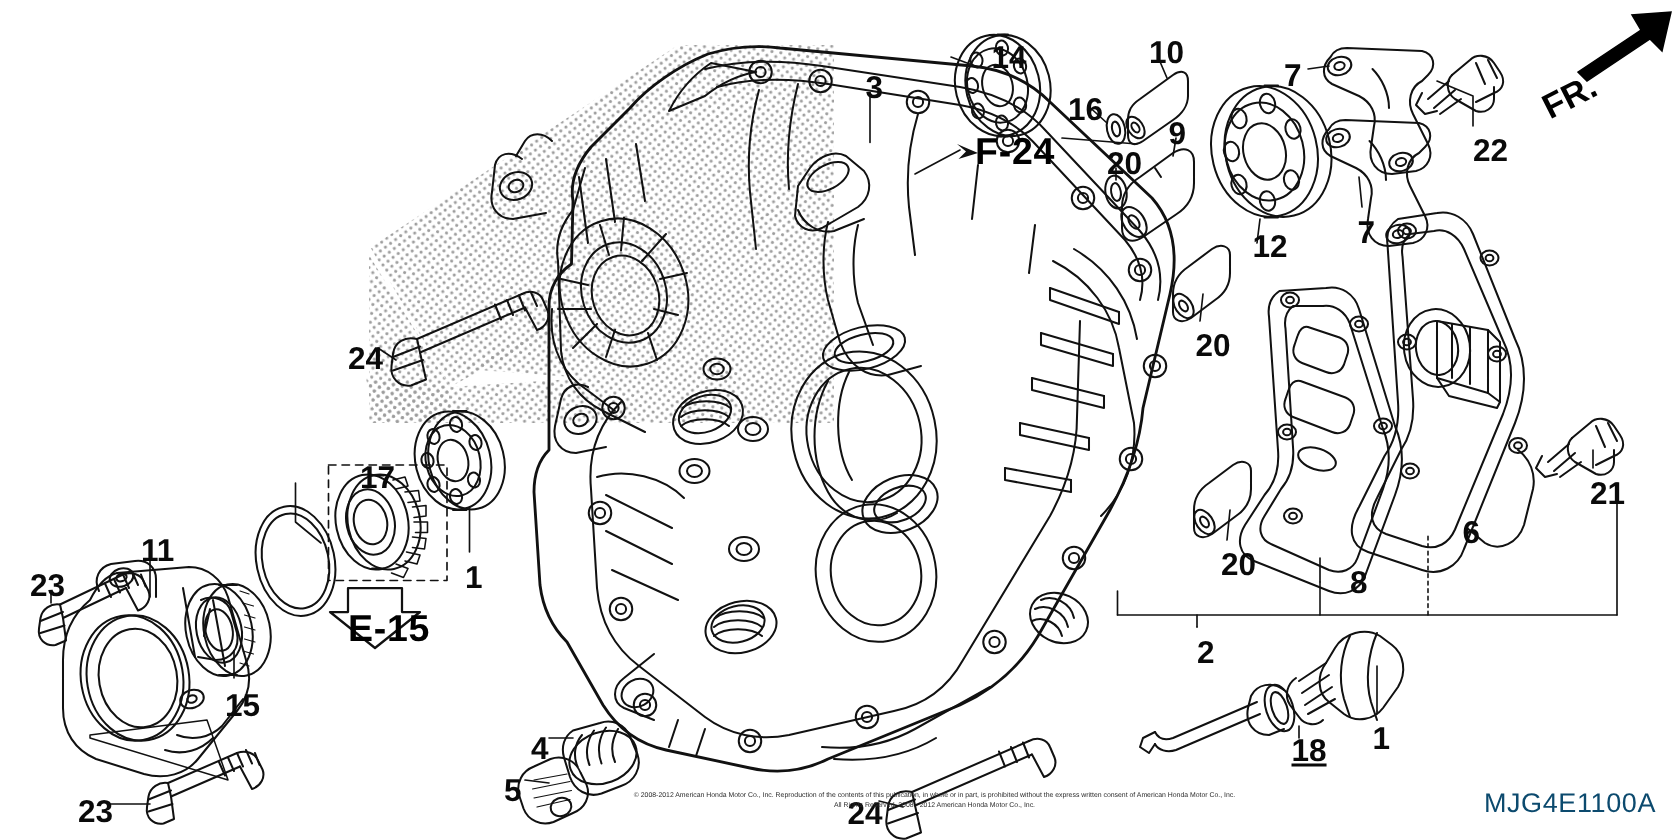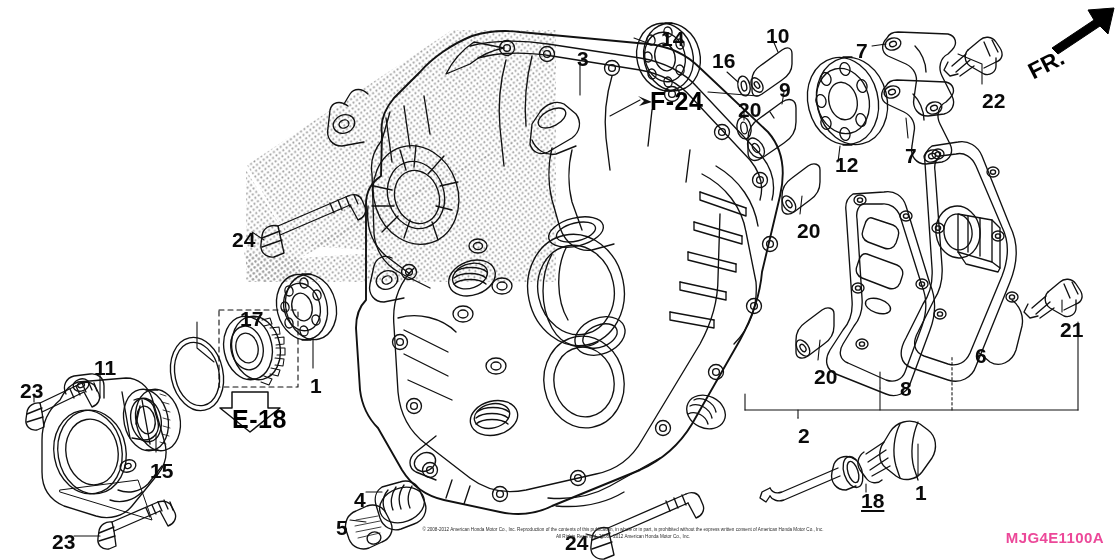--- a/index.html
+++ b/index.html
@@ -25,21 +25,21 @@
     letter-spacing:0.5px;white-space:nowrap;
   }
   .frtxt{
     position:absolute;font-family:"Liberation Sans","DejaVu Sans",sans-serif;
     font-size:23px;font-weight:700;color:#000;white-space:nowrap;
     transform:rotate(-27deg);transform-origin:left bottom;
   }
   .diagcode{
     position:absolute;right:16px;bottom:14px;
     font-family:"Liberation Sans","DejaVu Sans",sans-serif;
-    font-size:15px;font-weight:700;color:#ec4899;letter-spacing:.4px;
+    font-size:18px;font-weight:400;color:#0c4a6e;letter-spacing:.4px;
   }
   .copy{
     position:absolute;left:313px;bottom:20px;width:620px;
     font-family:"Liberation Sans","DejaVu Sans",sans-serif;
     font-size:4.6px;color:#2b2b2b;line-height:1.55;text-align:center;
     letter-spacing:0px;
   }
 </style>
 </head>
 <body>
@@ -675,40 +675,40 @@
       </g>
     </g>
   </svg>
 
   <div class="frtxt" style="left:1036px;top:58px;">FR.</div>
   <svg style="position:absolute;left:1050px;top:6px;width:66px;height:46px;overflow:visible;">
     <path d="M2,42 L44,14 L38,4 L64,2 L58,28 L50,20 L8,48 Z" fill="#000" stroke="#000" stroke-width="1"></path>
   </svg>
 
   <div class="ref" style="left:650px;top:87px;">F-24</div>
-  <div class="ref" style="left:232px;top:405px;">E-18</div>
+  <div class="ref" style="left:232px;top:405px;">E-15</div>
 
   <div id="callout-layer">
       <div class="num" style="left: 915px; top: 482px;">1</div>
       <div class="num" style="left: 798px; top: 425px;">2</div>
       <div class="num" style="left: 577px; top: 48px;">3</div>
       <div class="num" style="left: 354px; top: 489px;">4</div>
       <div class="num" style="left: 336px; top: 517px;">5</div>
       <div class="num" style="left: 975px; top: 345px;">6</div>
       <div class="num" style="left: 856px; top: 40px;">7</div>
       <div class="num" style="left: 905px; top: 145px;">7</div>
       <div class="num" style="left: 900px; top: 378px;">8</div>
       <div class="num" style="left: 779px; top: 79px;">9</div>
       <div class="num" style="left: 766px; top: 25px;">10</div>
       <div class="num" style="left: 94px; top: 357px;">11</div>
       <div class="num" style="left: 835px; top: 154px;">12</div>
       <div class="num" style="left: 310px; top: 375px;">1</div>
       <div class="num" style="left: 617px; top: 28px; margin-left: 44px;">14</div>
       <div class="num" style="left: 150px; top: 460px;">15</div>
-      <div class="num" style="left: 712px; top: 50px;">16</div>
+      <div class="num" style="left: 712px; top: 63px;">16</div>
       <div class="num" style="left: 192px; top: 308px; margin-left: 48px;">17</div>
       <div class="num" style="left: 861px; top: 490px; text-decoration: underline;">18</div>
       <div class="num" style="left: 738px; top: 99px;">20</div>
       <div class="num" style="left: 797px; top: 220px;">20</div>
       <div class="num" style="left: 814px; top: 366px;">20</div>
       <div class="num" style="left: 1060px; top: 319px;">21</div>
       <div class="num" style="left: 982px; top: 90px;">22</div>
       <div class="num" style="left: 20px; top: 380px;">23</div>
       <div class="num" style="left: 52px; top: 531px;">23</div>
       <div class="num" style="left: 232px; top: 229px;">24</div>

